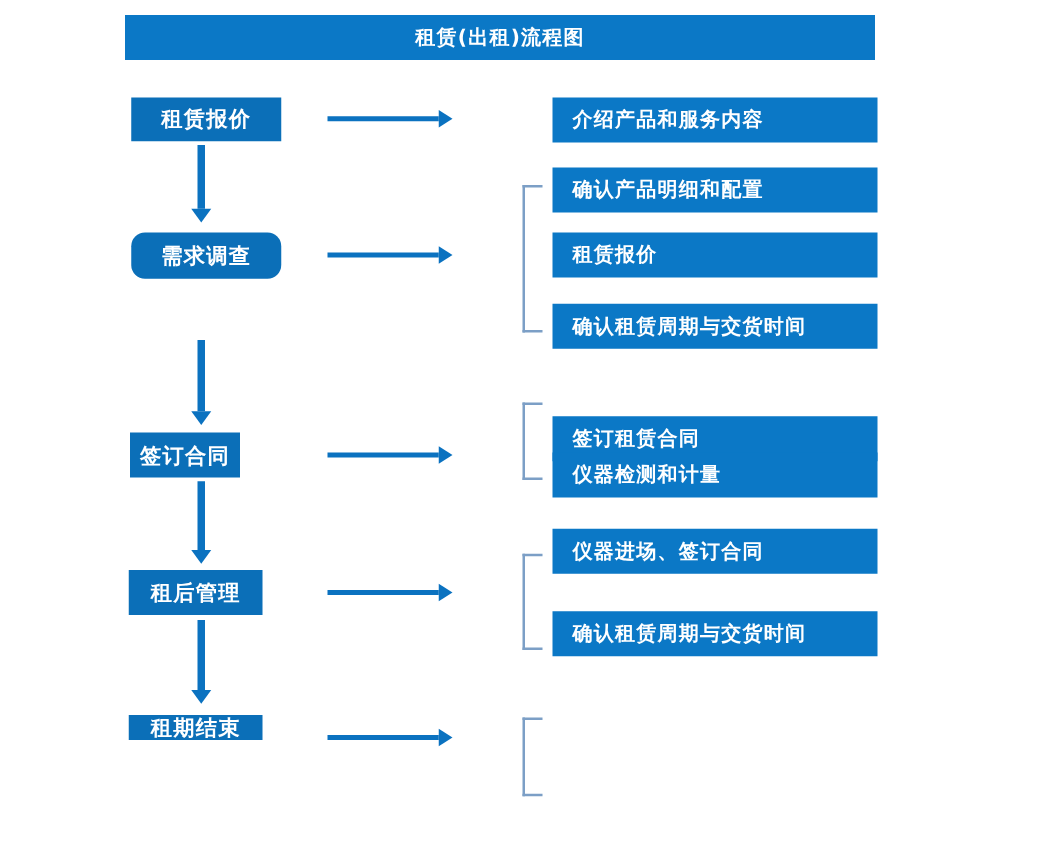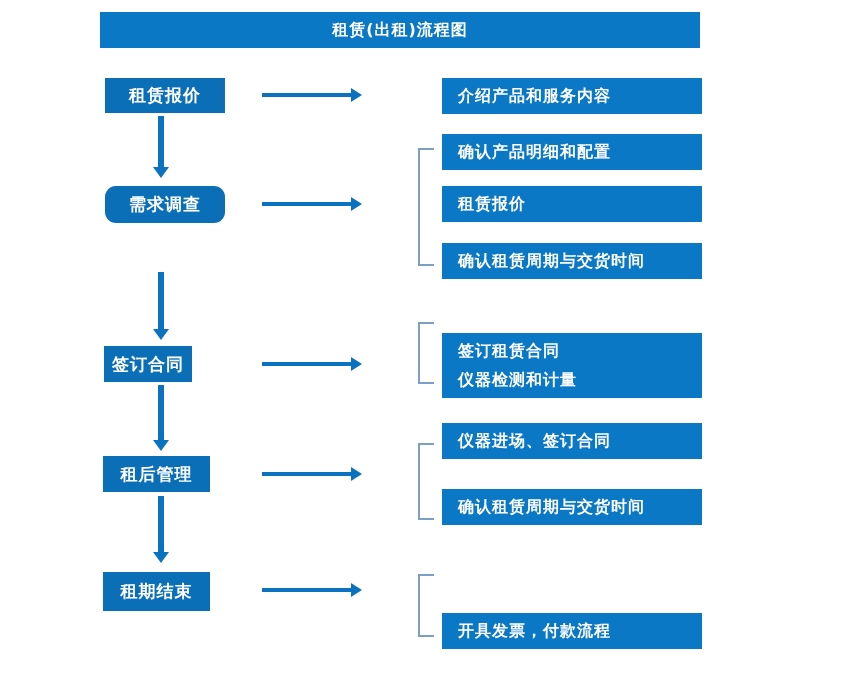--- a/index.html
+++ b/index.html
@@ -185,24 +185,23 @@
   <div class="bracket" style="left:418px; top:443px; height:77px;"></div>
 
   <div class="detail-box" style="top:423px;">仪器进场、签订合同</div>
   <div class="detail-box" style="top:489px;">确认租赁周期与交货时间</div>
 
   <div class="v-arrow" style="left:153px; top:496px; height:67px;">
     <div class="shaft" style="height:56px;"></div>
     <div class="head" style="top:56px;"></div>
   </div>
 
-  <div class="stage-box" style="left:103px; top:572px; width:107px; height:39px;">租期结束</div>
+  <div class="stage-box" style="left:103px; top:572px; width:107px; height:20px;">租期结束</div>
 
   <div class="h-arrow" style="left:262px; top:583px; width:100px;">
     <div class="shaft" style="width:89px;"></div>
     <div class="head" style="left:89px;"></div>
   </div>
 
   <div class="bracket" style="left:418px; top:574px; height:63px;"></div>
 
-  <div class="detail-box" style="top:613px;">开具发票，付款流程</div>
 
 </div>
 
 </body></html>

